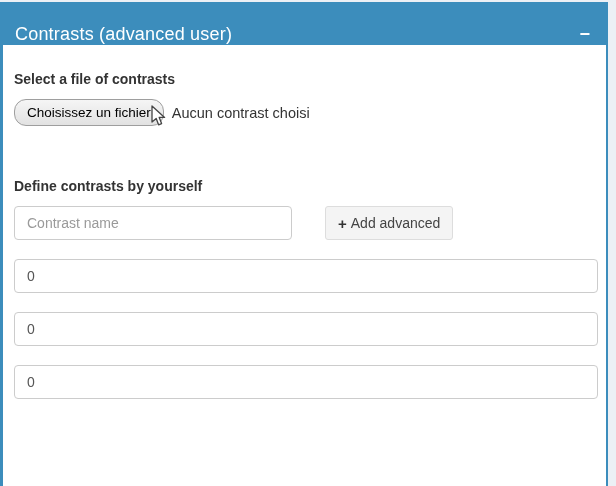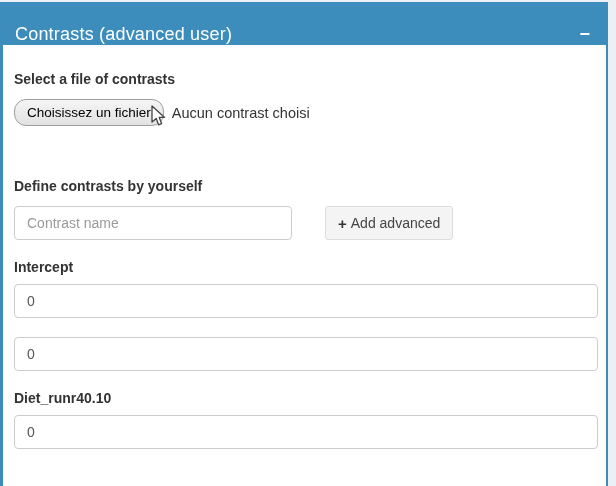--- a/index.html
+++ b/index.html
@@ -147,30 +147,28 @@
         <div class="define-row">
           <input type="text" class="text-input contrast-name" placeholder="Contrast name" style="">
           <button class="add-btn">
             <span class="plus">+</span>
             <span>Add advanced</span>
           </button>
         </div>
       </div>
 
       <div class="field-group">
-        <label class="control-label">Intercept</label>
         <input type="text" class="text-input value-input" value="0" style="">
       </div>
 
       <div class="field-group">
         <input type="text" class="text-input value-input" value="0" style="">
       </div>
 
       <div class="field-group">
-        <label class="control-label">Diet_runr40.10</label>
         <input type="text" class="text-input value-input" value="0" style="">
       </div>
 
     </div>
   </div>
 
   <svg class="cursor" viewBox="0 0 15 23" xmlns="http://www.w3.org/2000/svg">
     <polygon points="1,1 1,17 5.2,13.4 7.6,19.8 10.6,18.6 8.2,12.4 13.6,12.4" fill="#ffffff" stroke="#444444" stroke-width="1.3" stroke-linejoin="round"></polygon>
   </svg>
 </div>

